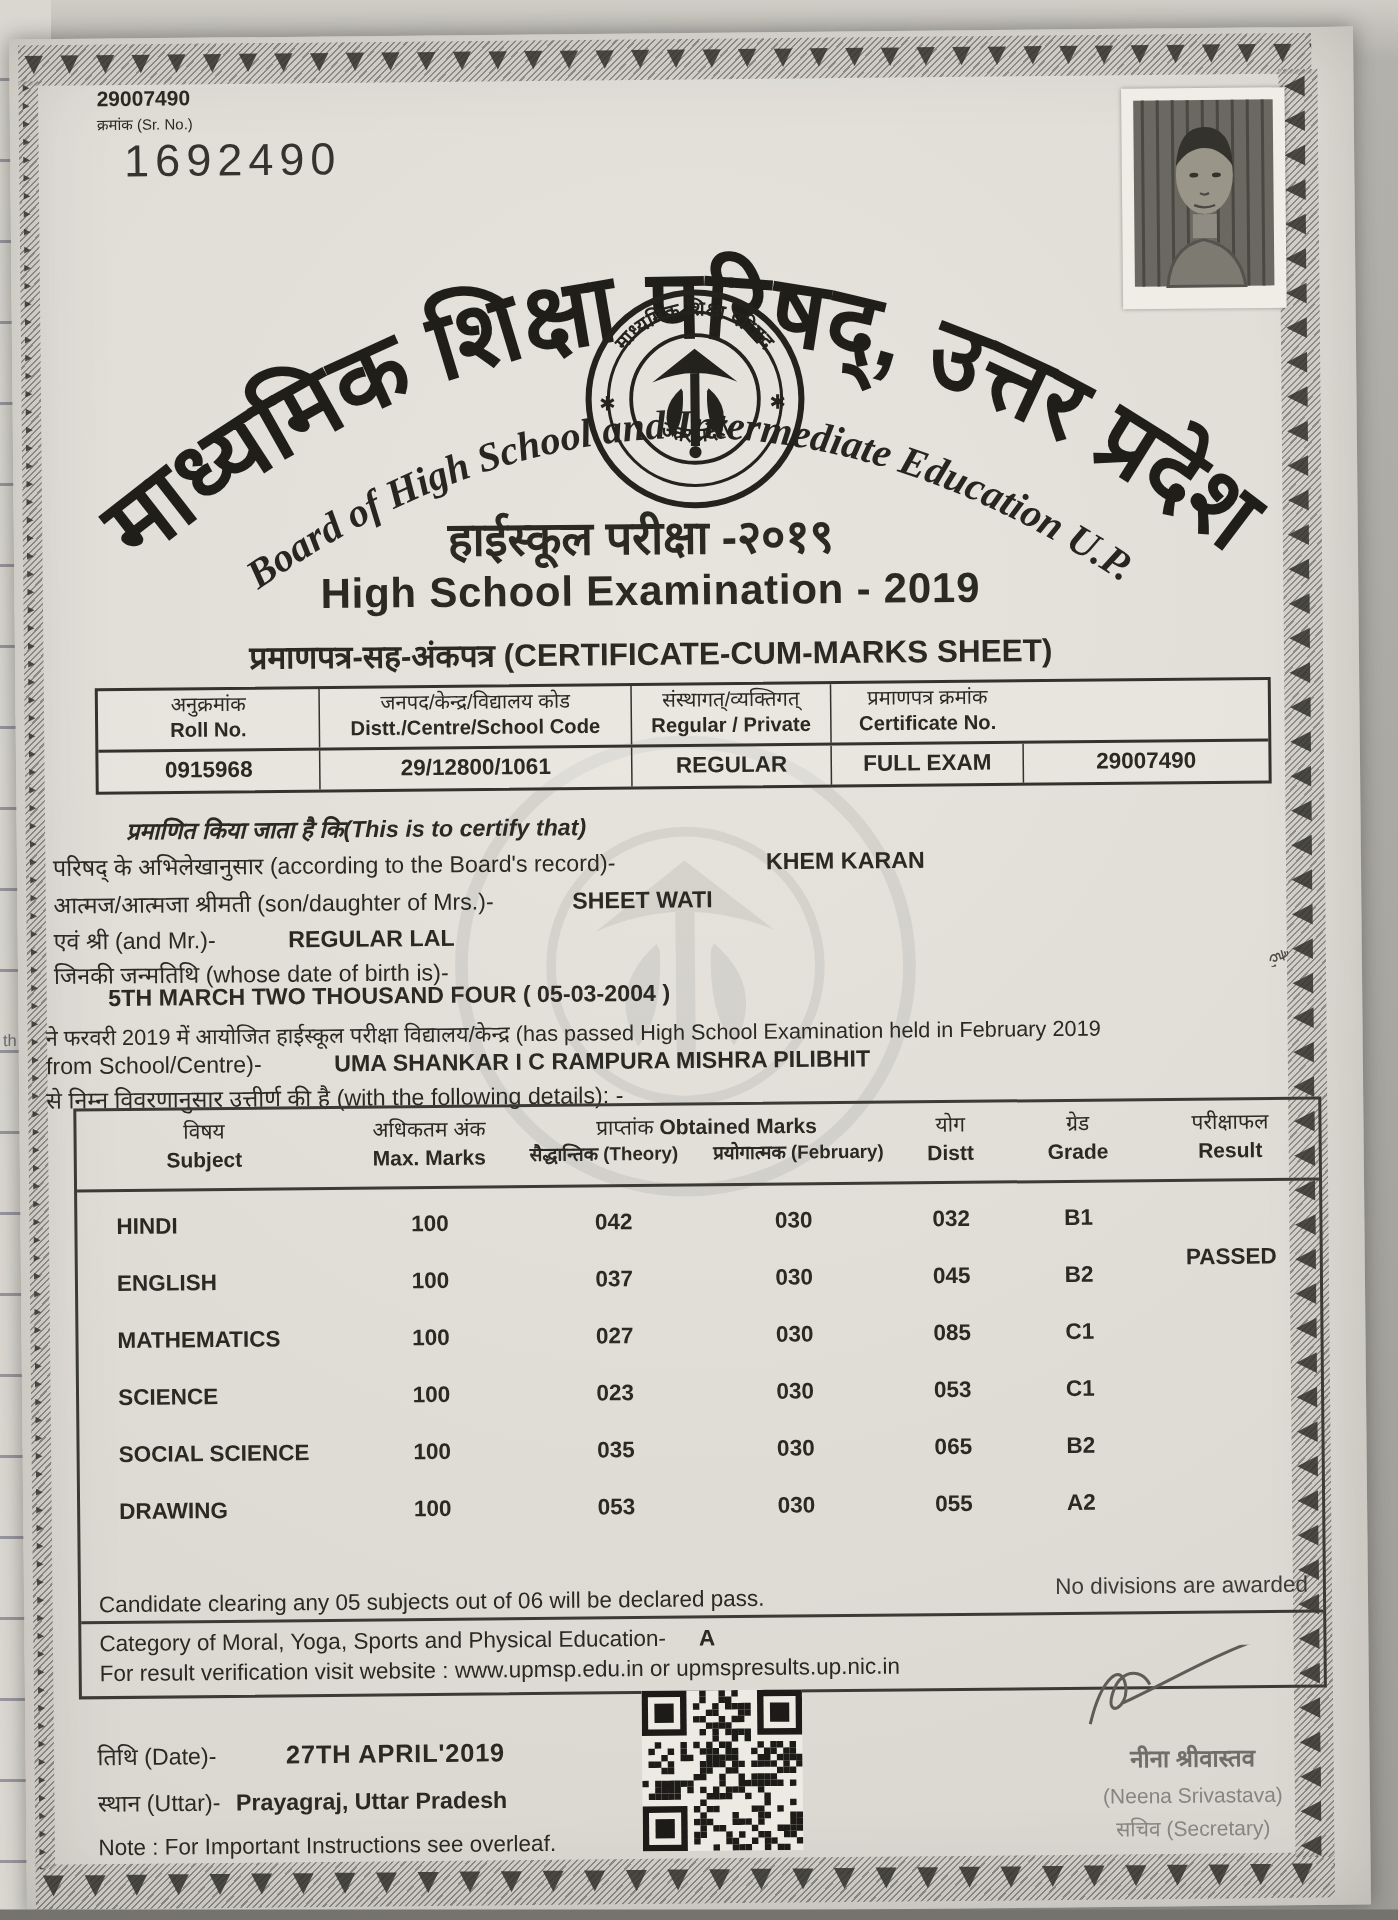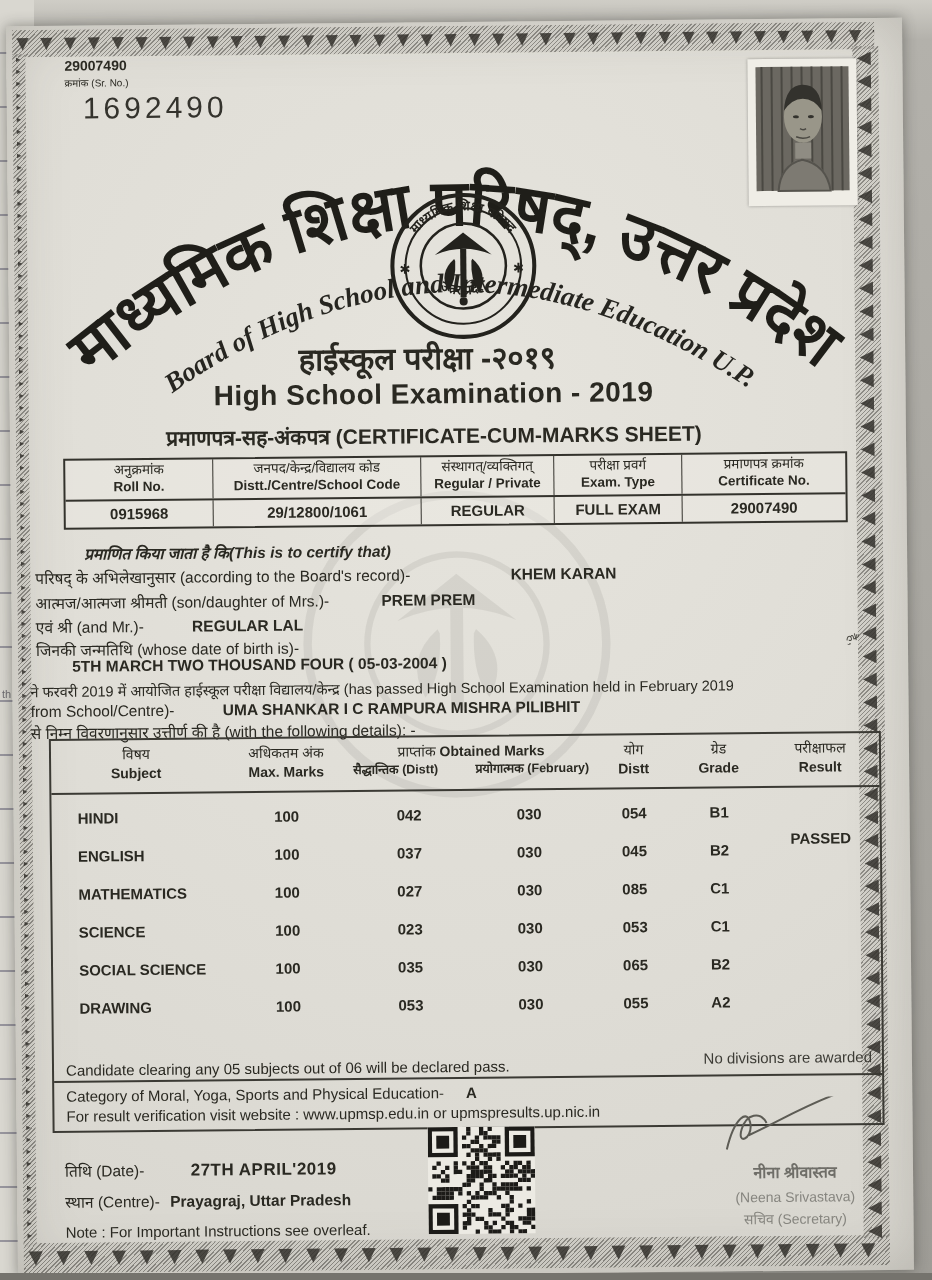--- a/index.html
+++ b/index.html
@@ -217,45 +217,41 @@
           </div>
         <div class="it-cell">
             <div class="it-hi">जनपद/केन्द्र/विद्यालय कोड</div>
             <div class="it-en">Distt./Centre/School Code</div>
           </div>
         <div class="it-cell">
             <div class="it-hi">संस्थागत्/व्यक्तिगत्</div>
             <div class="it-en">Regular / Private</div>
           </div>
         <div class="it-cell">
-            <div class="it-hi">परीक्षा प्रवर्ग</div>
-            <div class="it-en">Exam. Type</div>
-          </div>
-        <div class="it-cell">
             <div class="it-hi">प्रमाणपत्र क्रमांक</div>
             <div class="it-en">Certificate No.</div>
           </div>
       </div>
       <div class="it-row">
         <div class="it-cell it-v">0915968</div>
         <div class="it-cell it-v">29/12800/1061</div>
         <div class="it-cell it-v">REGULAR</div>
         <div class="it-cell it-v">FULL EXAM</div>
         <div class="it-cell it-v">29007490</div>
       </div>
     </div>
 
     <div class="abs cl b it" style="left:73px;top:517px;">प्रमाणित किया जाता है कि(This is to certify that)</div>
     <div class="abs cl" style="left:24px;top:541px;">
       <span>परिषद् के अभिलेखानुसार (according to the Board's record)-</span>
       <span class="name" style="margin-left:96px;">KHEM KARAN</span>
     </div>
     <div class="abs cl" style="left:24px;top:566px;">
       <span>आत्मज/आत्मजा श्रीमती (son/daughter of Mrs.)-</span>
-      <span class="name" style="margin-left:48px;">PREM PREM</span>
+      <span class="name" style="margin-left:48px;">SHEET WATI</span>
     </div>
     <div class="abs cl" style="left:24px;top:590px;">
       <span>एवं श्री (and Mr.)-</span>
       <span class="name" style="margin-left:44px;">REGULAR LAL</span>
     </div>
     <div class="abs cl" style="left:24px;top:613px;">जिनकी जन्मतिथि (whose date of birth is)-</div>
     <div class="abs name" style="left:60px;top:632px;">5TH MARCH  TWO THOUSAND FOUR  ( 05-03-2004 )</div>
     <div class="abs hai">है,</div>
     <div class="abs cl" style="left:18px;top:655px;font-size:14.5px;">ने फरवरी 2019 में आयोजित हाईस्कूल परीक्षा विद्यालय/केन्द्र (has passed High School Examination held in February 2019</div>
     <div class="abs cl" style="left:18px;top:677px;">
@@ -270,21 +266,21 @@
             <div>विषय</div>
             <div class="en">Subject</div>
           </div>
         <div class="mt-hcell">
             <div>अधिकतम अंक</div>
             <div class="en">Max. Marks</div>
           </div>
         <div class="mt-hcell">
           <div><span>प्राप्तांक</span> <span class="en">Obtained Marks</span></div>
           <div class="mt-sub">
-              <span>सैद्धान्तिक (Distt)</span>
+              <span>सैद्धान्तिक (Theory)</span>
               <span>प्रयोगात्मक (February)</span>
             </div>
         </div>
         <div class="mt-hcell">
             <div>योग</div>
             <div class="en">Distt</div>
           </div>
         <div class="mt-hcell">
             <div>ग्रेड</div>
             <div class="en">Grade</div>
@@ -293,21 +289,21 @@
             <div>परीक्षाफल</div>
             <div class="en">Result</div>
           </div>
       </div>
       <div class="mt-rows">
         <div class="mrow">
             <div class="subj">HINDI</div>
             <div>100</div>
             <div>042</div>
             <div>030</div>
-            <div>054</div>
+            <div>032</div>
             <div>B1</div>
             <div></div>
           </div>
         <div class="mrow">
             <div class="subj">ENGLISH</div>
             <div>100</div>
             <div>037</div>
             <div>030</div>
             <div>045</div>
             <div>B2</div>
@@ -361,21 +357,21 @@
         </div>
         <div class="mt-n3">For result verification visit website : www.upmsp.edu.in or  upmspresults.up.nic.in</div>
       </div>
     </div>
 
     <div class="abs f-date">
       <span>तिथि (Date)-</span>
       <span class="val">27TH APRIL'2019</span>
     </div>
     <div class="abs f-place">
-      <span>स्थान (Centre)-</span>
+      <span>स्थान (Uttar)-</span>
       <span class="val">Prayagraj, Uttar Pradesh</span>
     </div>
     <div class="abs f-note">Note : For Important Instructions see overleaf.</div>
 
     <svg id="qr" class="qr" viewBox="0 0 107 107">
         <rect x="38.52" y="0" width="4.28" height="4.28" fill="#1c1b18"></rect>
         <rect x="51.36" y="0" width="4.28" height="4.28" fill="#1c1b18"></rect>
         <rect x="59.92" y="0" width="4.28" height="4.28" fill="#1c1b18"></rect>
         <rect x="38.52" y="4.28" width="4.28" height="4.28" fill="#1c1b18"></rect>
         <rect x="51.36" y="4.28" width="4.28" height="4.28" fill="#1c1b18"></rect>

